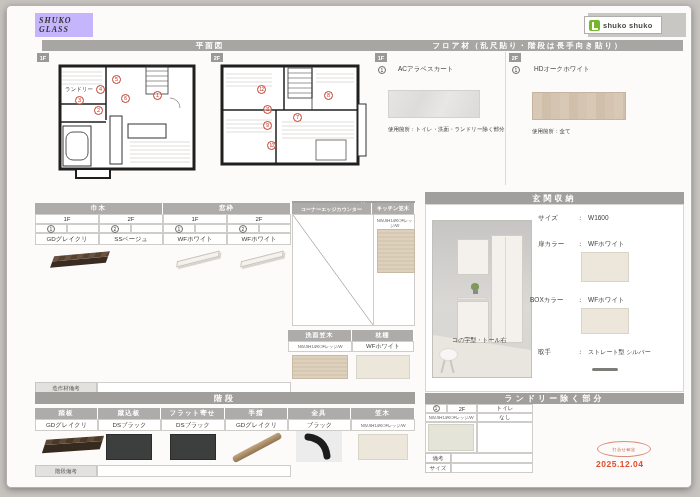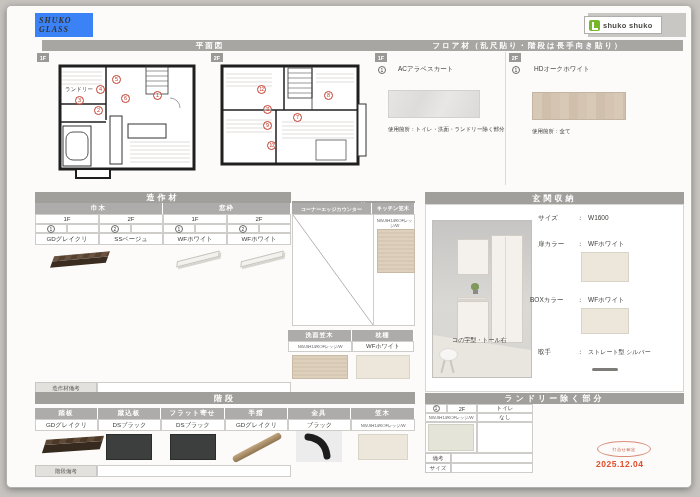--- a/index.html
+++ b/index.html
@@ -1,21 +1,21 @@
 <!DOCTYPE html>
 <html><head>
 <meta charset="utf-8">
 <style>
   html,body{margin:0;padding:0;width:700px;height:497px;overflow:hidden;
     background:#c7c4c0;font-family:"Liberation Sans","DejaVu Sans",sans-serif;color:#3c3c3a;}
   .page{position:relative;width:700px;height:497px;}
   .abs{position:absolute;box-sizing:border-box;}
   .sheet{left:6px;top:5px;width:686px;height:483px;background:#fcfbf9;border:1px solid #b3b1ae;border-radius:5px;box-shadow:0 2px 7px rgba(0,0,0,.35);}
   
-  .logo-box{left:35px;top:13px;width:58px;height:24px;background:#3b82f6;display:flex;flex-direction:column;justify-content:center;padding-left:4px;}
+  .logo-box{left:35px;top:13px;width:58px;height:24px;background:#c4b5fd;display:flex;flex-direction:column;justify-content:center;padding-left:4px;}
   .logo-box span{font-family:"Liberation Serif","DejaVu Serif",serif;font-weight:bold;font-style:italic;font-size:8px;line-height:9px;color:#37342f;letter-spacing:1px;}
   .hdr-bar{left:93px;top:13px;width:495px;height:24px;background:#6f6e6c;display:flex;align-items:center;}
   .hdr-title{color:#fff;font-size:10px;font-weight:bold;padding-left:12px;letter-spacing:1px;}
   .hdr-right{left:588px;top:13px;width:98px;height:24px;background:#c9c7c4;}
   .brand{left:584px;top:16px;width:78px;height:18px;background:#fff;border:1px solid #b0aeab;display:flex;align-items:center;gap:3px;padding:0 4px;}
   .brand-ic{width:11px;height:11px;background:#76b82a;border-radius:2px;position:relative;}
   .brand-ic::after{content:"";position:absolute;left:3px;top:2px;width:4px;height:6px;border-left:2px solid #fff;border-bottom:2px solid #fff;}
   .brand-tx{font-size:7.5px;font-weight:bold;color:#4c4a47;letter-spacing:.3px;}
   
   .bar{background:#a8a6a3;color:#fff;font-weight:bold;font-size:7.5px;display:flex;align-items:center;justify-content:center;letter-spacing:2px;}
@@ -177,21 +177,20 @@
     <span>使用箇所：</span><span>トイレ・洗面・ランドリー除く部分</span>
   </span>
   <div class="abs badge" style="left:509px;top:53px;">2F</div>
   <span class="abs circ" style="left:512px;top:66px;">1</span>
   <span class="abs txt" style="left:534px;top:65px;">HDオークホワイト</span>
   <div class="abs sw-wood" style="left:532px;top:92px;width:94px;height:28px;"></div>
   <span class="abs txt" style="left:532px;top:128px;font-size:5.5px;">
     <span>使用箇所：</span><span>全て</span>
   </span>
 
-  <div class="abs bar2" style="left:35px;top:192px;width:256px;height:11px;">造作材</div>
   <div class="abs bar2" style="left:292px;top:192px;width:123px;height:11px;margin-top:9px;">その他</div>
   <div class="abs subhdr" style="left:35px;top:203px;width:128px;height:11px;">巾木</div>
   <div class="abs subhdr" style="left:163px;top:203px;width:128px;height:11px;">窓枠</div>
   <div class="abs subhdr" style="left:292px;top:203px;width:80px;height:11px;font-size:5px;letter-spacing:0;">コーナーエッジカウンター</div>
   <div class="abs subhdr" style="left:372px;top:203px;width:43px;height:11px;font-size:5.3px;letter-spacing:0;">キッチン笠木</div>
 
   <div class="abs cell" style="left:35px;top:214px;width:64px;height:10px;">1F</div>
   <div class="abs cell" style="left:99px;top:214px;width:64px;height:10px;">2F</div>
   <div class="abs cell" style="left:163px;top:214px;width:64px;height:10px;">1F</div>
   <div class="abs cell" style="left:227px;top:214px;width:64px;height:10px;">2F</div>

